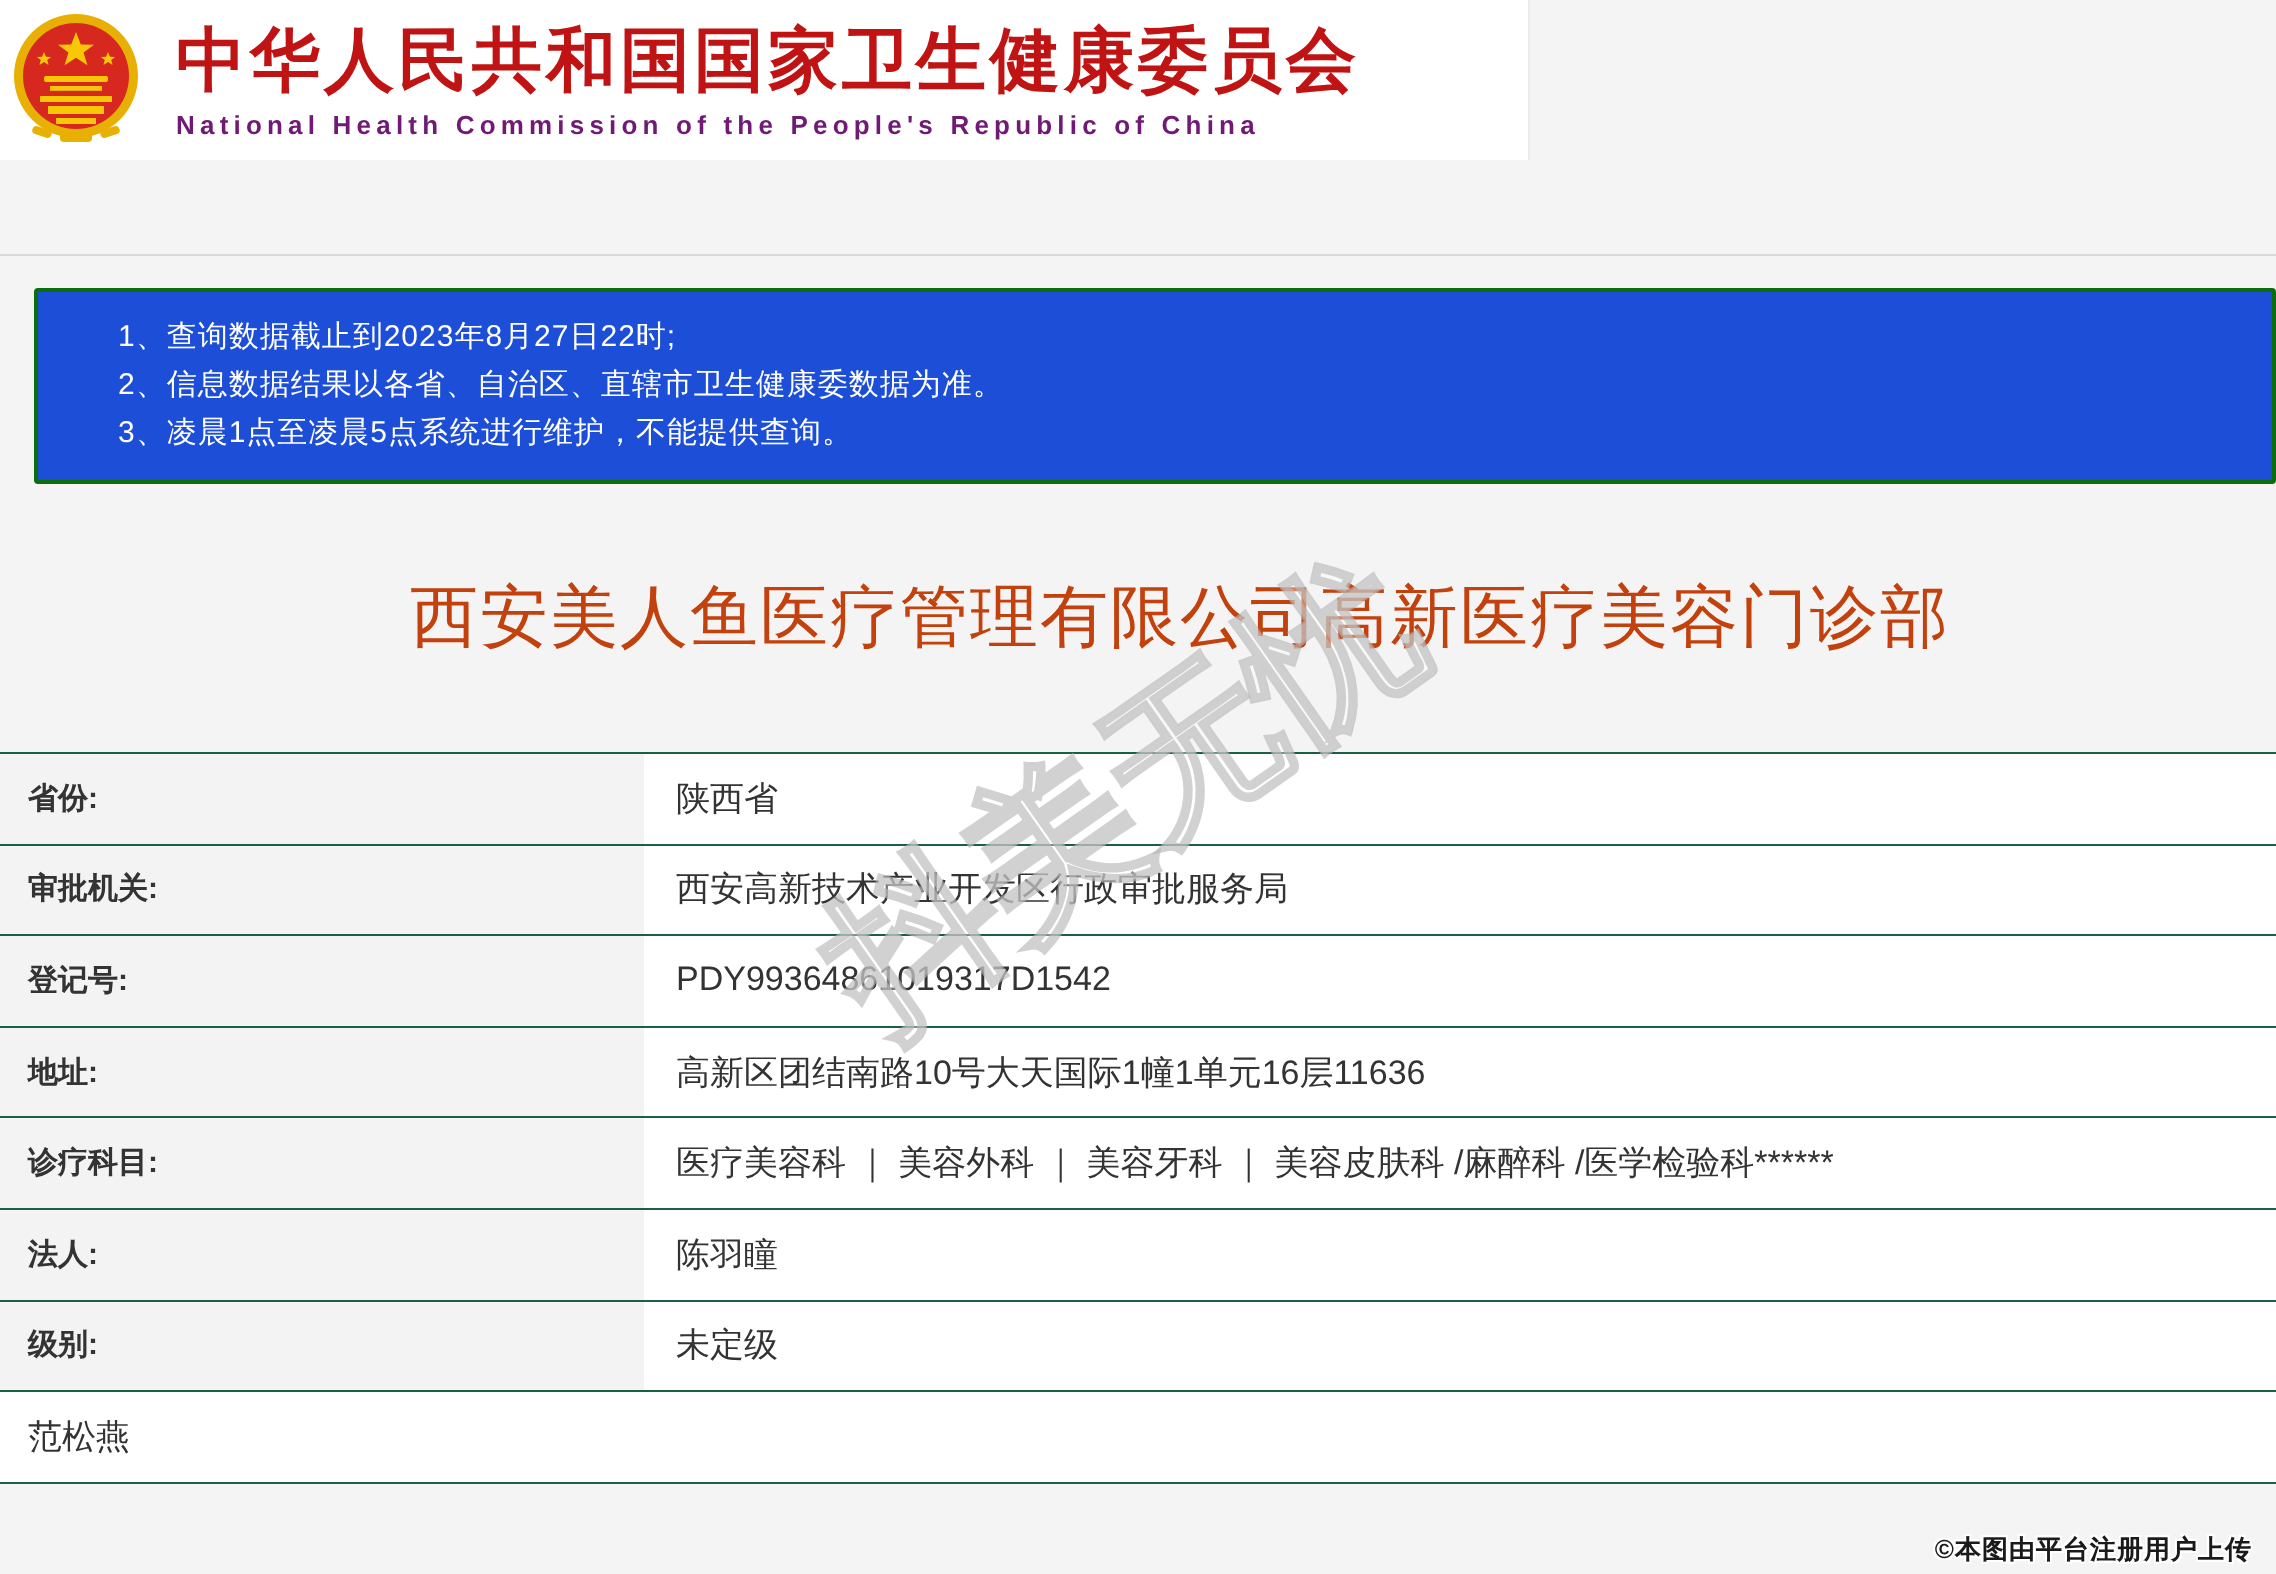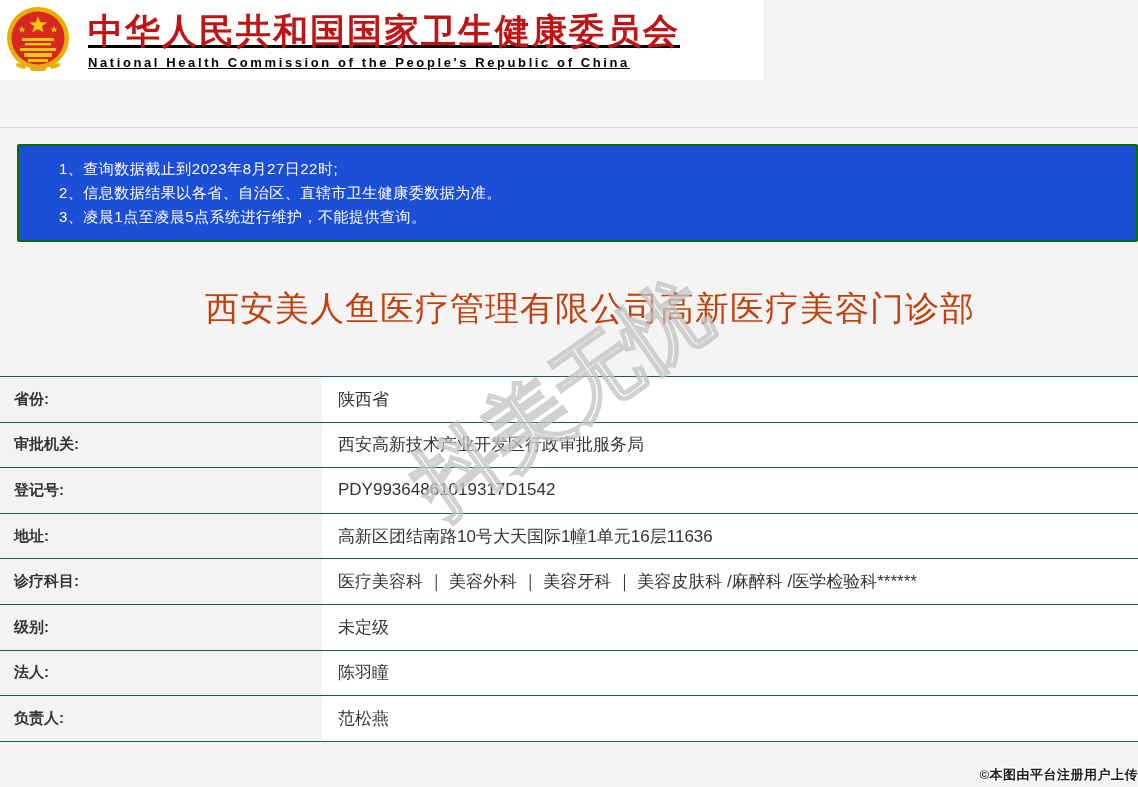--- a/index.html
+++ b/index.html
@@ -13,27 +13,27 @@
 
   
   .header-box {
     width: 765px; height: 80px;
     background: #ffffff;
     display: flex; align-items: center;
     padding-left: 6px;
     border-right: 1px solid #eeeaea;
   }
   .emblem { width: 64px; height: 72px; flex: 0 0 auto; margin-right: 18px; }
-  .header-titles { display: flex; flex-direction: column; text-decoration: underline; }
+  .header-titles { display: flex; flex-direction: column; }
   .header-title-cn {
     color: #c01414; font-size: 35px; font-weight: bold;
     letter-spacing: 2px; line-height: 40px; white-space: nowrap;
   }
   .header-title-en {
-    color: #000000; font-size: 13px; font-weight: bold;
+    color: #701a75; font-size: 13px; font-weight: bold;
     letter-spacing: 2.6px; margin-top: 4px; white-space: nowrap;
   }
 
   
   .top-strip { height: 48px; border-bottom: 1px solid #d9d9d9; }
 
   
   .notice-box {
     margin: 16px 0 0 17px;
     background: #1d4ed8;
@@ -91,21 +91,21 @@
     line-height: 96px; white-space: nowrap;
     transform: rotate(-35deg);
     transform-origin: center center;
     color: rgba(255,255,255,0.35);
     -webkit-text-stroke: 2px rgba(185,185,185,0.65);
     pointer-events: none;
     z-index: 50;
   }
   .upload-caption {
     position: absolute;
-    right: 0; bottom: 3px;
+    right: 12px; bottom: 3px;
     font-size: 13px; font-weight: bold;
     color: #1a1a1a;
     text-shadow: -1px -1px 0 #fff, 1px -1px 0 #fff, -1px 1px 0 #fff, 1px 1px 0 #fff, 0 1px 0 #fff, 0 -1px 0 #fff;
     z-index: 60;
     letter-spacing: 0.5px;
   }
 </style>
 </head>
 <body>
 
@@ -161,27 +161,26 @@
   </div>
   <div class="info-row">
     <div class="info-label">地址:</div>
     <div class="info-value">高新区团结南路10号大天国际1幢1单元16层11636</div>
   </div>
   <div class="info-row">
     <div class="info-label">诊疗科目:</div>
     <div class="info-value">医疗美容科 ｜ 美容外科 ｜ 美容牙科 ｜ 美容皮肤科 /麻醉科 /医学检验科******</div>
   </div>
   <div class="info-row">
+    <div class="info-label">法人:</div>
+    <div class="info-value">陈羽瞳</div>
+  </div>
+  <div class="info-row">
     <div class="info-label">级别:</div>
     <div class="info-value">未定级</div>
   </div>
   <div class="info-row">
-    <div class="info-label">法人:</div>
-    <div class="info-value">陈羽瞳</div>
-  </div>
-  <div class="info-row">
-    <div class="info-label">负责人:</div>
     <div class="info-value">范松燕</div>
   </div>
 </div>
 
 <div class="watermark">抖美无忧</div>
 <div class="upload-caption">©本图由平台注册用户上传</div>
 
 </body></html>

